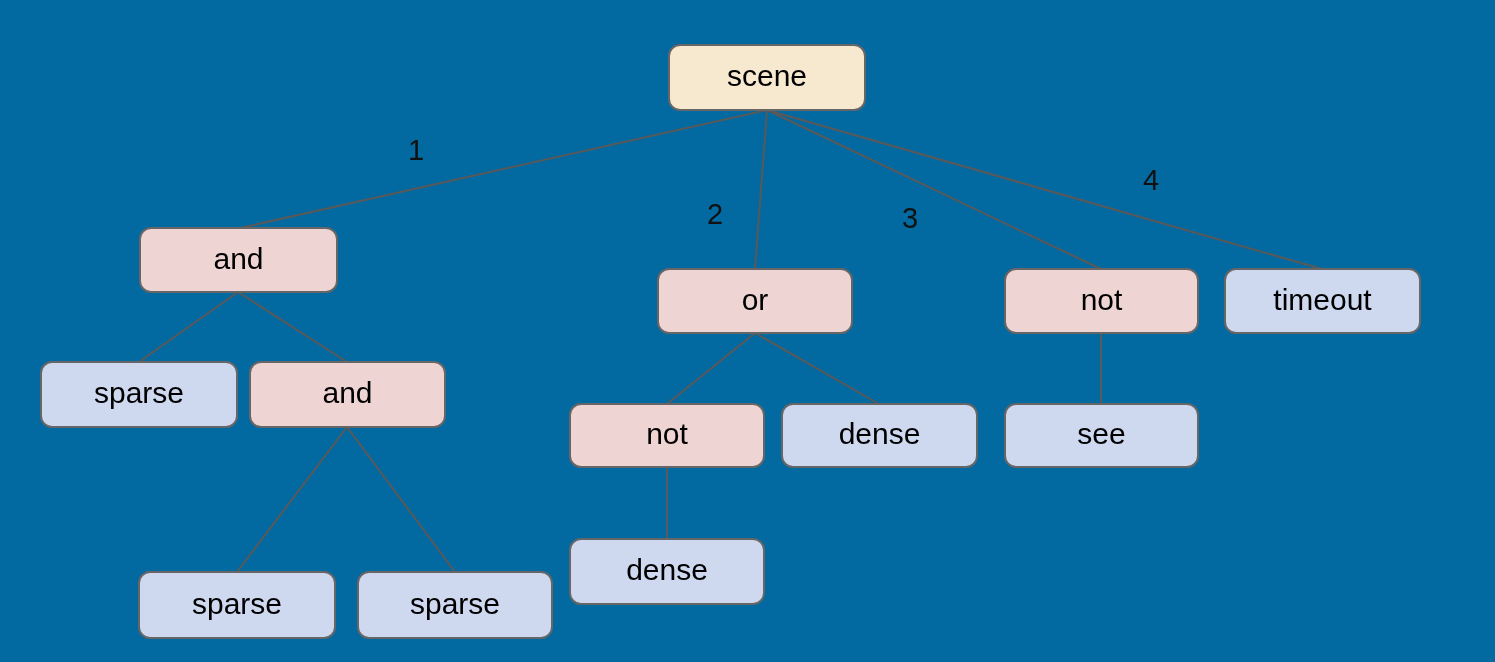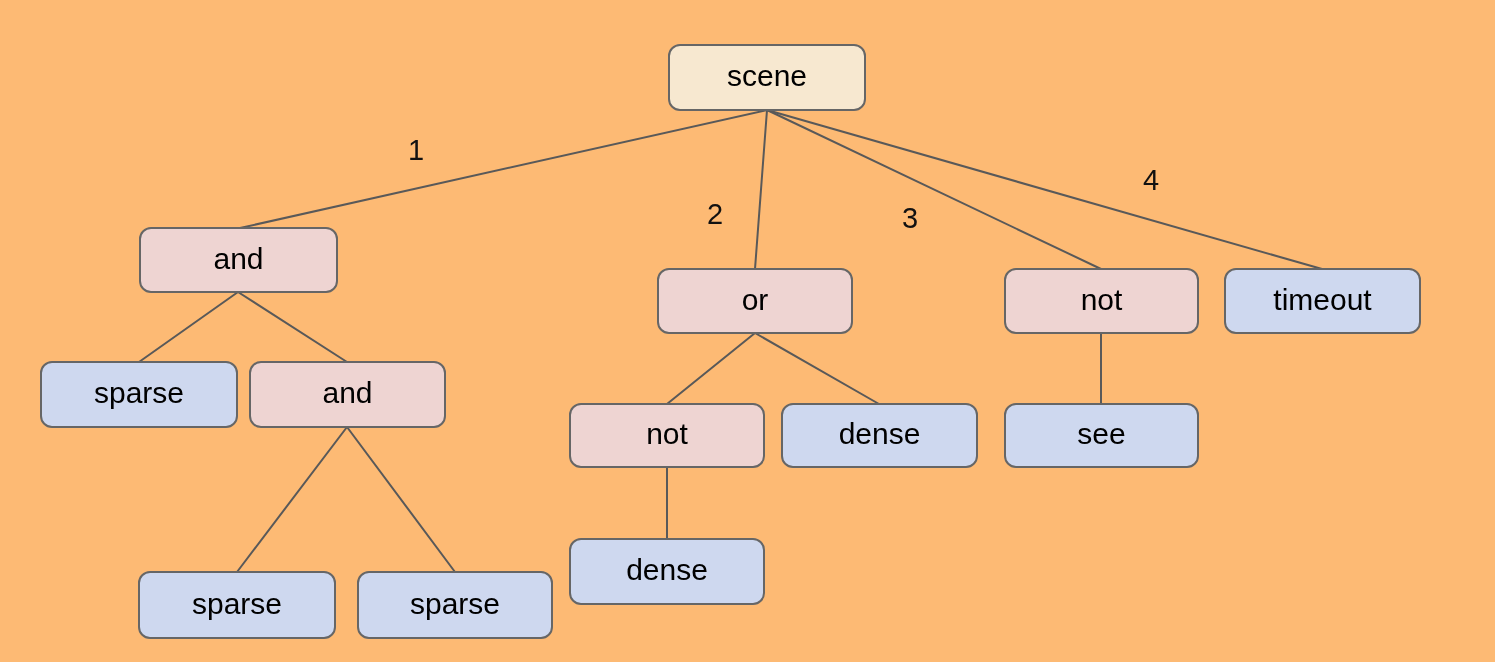--- a/index.html
+++ b/index.html
@@ -11,21 +11,21 @@
   body {
     width: 1495px;
     height: 662px;
     overflow: hidden;
     font-family: "Liberation Sans", sans-serif;
   }
   #diagram-root {
     position: relative;
     width: 1495px;
     height: 662px;
-    background: #fdba74;
+    background: #0369a1;
   }
   svg#tree-svg {
     position: absolute;
     top: 0;
     left: 0;
     width: 1495px;
     height: 662px;
     display: block;
   }
   .edge-line {

